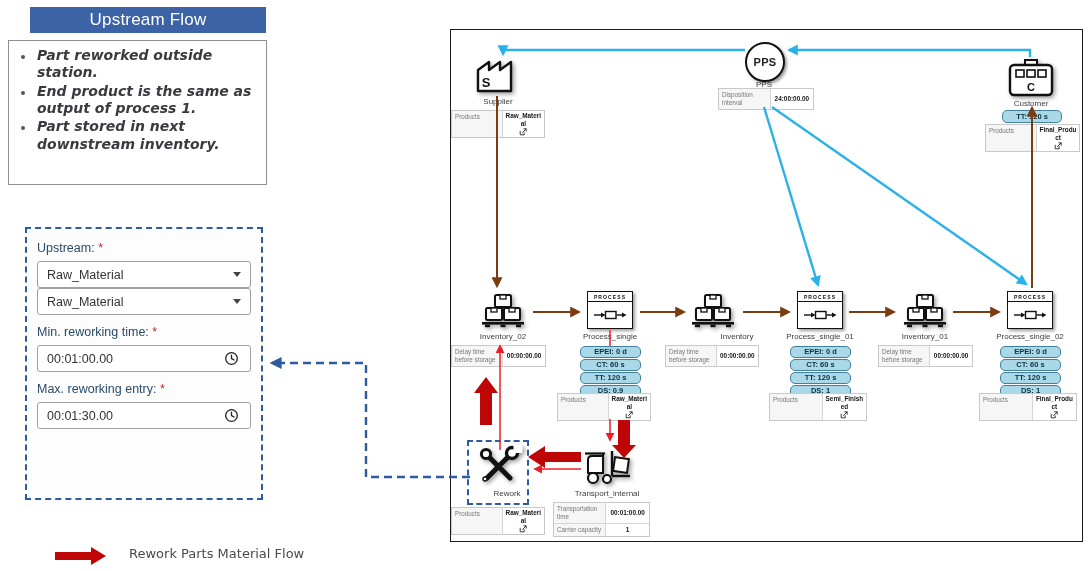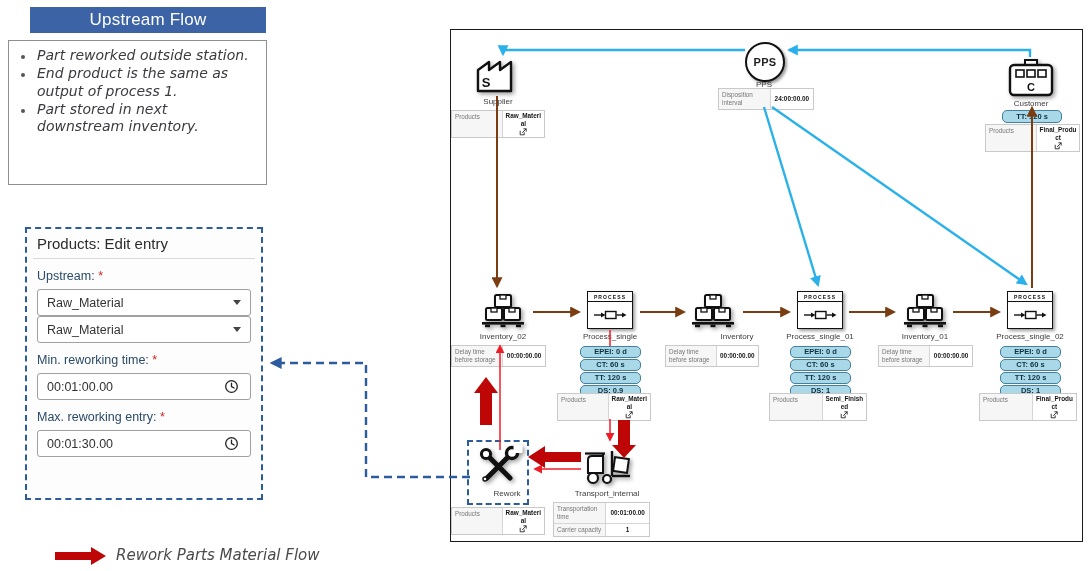--- a/index.html
+++ b/index.html
@@ -8,37 +8,37 @@
   .abs{position:absolute;}
 
   
   .banner{left:30px;top:7px;width:236px;height:26px;background:#3b63a6;color:#fff;
           display:flex;align-items:center;justify-content:center;font-size:17px;letter-spacing:.2px;}
   .notes{left:8px;top:40px;width:259px;height:145px;border:1px solid #8f8f8f;background:#fff;
          padding:6px 8px 0 4px;box-sizing:border-box;}
   .note-item{display:flex;font-family:"DejaVu Sans",sans-serif;font-style:italic;
              font-size:14px;line-height:1.24;color:#3a3a40;margin-bottom:1px;}
   .bullet{flex:0 0 4px;width:4px;height:4px;border-radius:50%;background:#555;margin:8px 12px 0 8px;}
-  .note-text{padding-right:6px;}
+  .note-text{padding-right:6px;font-weight:bold;}
 
   .form-panel{left:25px;top:227px;width:238px;height:273px;border:2px dashed #2d5c9e;
               background:#fdfdfd;box-sizing:border-box;padding:2px 6px;}
   .form-title{font-size:15px;color:#2b2b2b;padding:4px 4px 6px 4px;border-bottom:1px solid #d8d8d8;}
   .flabel{font-size:12.5px;color:#2a4a68;margin:10px 4px 6px 4px;}
   .req{color:#cc2222;}
   .fbox{margin:0 4px;height:27px;border:1px solid #a0a0a0;border-radius:3px;background:#fff;
         display:flex;align-items:center;font-size:12.5px;color:#333;padding:0 9px;box-sizing:border-box;}
   .fselect{justify-content:space-between;}
   .caret{width:0;height:0;border-left:4px solid transparent;border-right:4px solid transparent;
          border-top:5px solid #444;}
   .ftime{justify-content:space-between;}
   .clockbtn{display:flex;align-items:center;justify-content:center;width:20px;height:100%;}
 
-  .legend-text{left:116px;top:546px;font-family:"DejaVu Sans",sans-serif;font-style:italic;
-               font-size:15px;color:#4a4a4a;}
+  .legend-text{left:129px;top:546px;font-family:"DejaVu Sans",sans-serif;
+               font-size:13px;color:#4a4a4a;}
 
   
   .canvas{left:450px;top:29px;width:633px;height:513px;border:1.6px solid #1b1b1b;background:#fff;box-sizing:border-box;}
 
   .nlabel{font-size:8px;color:#3c3c3c;text-align:center;line-height:1.05;}
   .nicon{overflow:visible;filter:drop-shadow(2px 2px 2px rgba(0,0,0,.38));}
   .pps-circle{width:36px;height:36px;border:2.6px solid #111;border-radius:50%;background:#fff;
               display:flex;align-items:center;justify-content:center;font-weight:bold;font-size:11px;
               letter-spacing:.3px;box-shadow:2px 2px 3px rgba(0,0,0,.4);}
 
@@ -83,21 +83,20 @@
       <span class="bullet"></span>
       <span class="note-text">End product is the same as output of process 1.</span>
     </div>
     <div class="note-item">
       <span class="bullet"></span>
       <span class="note-text">Part stored in next downstream inventory.</span>
     </div>
   </div>
 
   <div class="abs form-panel">
-    <div class="form-title">Products: Edit entry</div>
 
     <div class="flabel">
       <span>Upstream:</span>
       <span class="req">*</span>
     </div>
     <div class="fbox fselect">
       <span>Raw_Material</span>
       <span class="caret"></span>
     </div>
 

